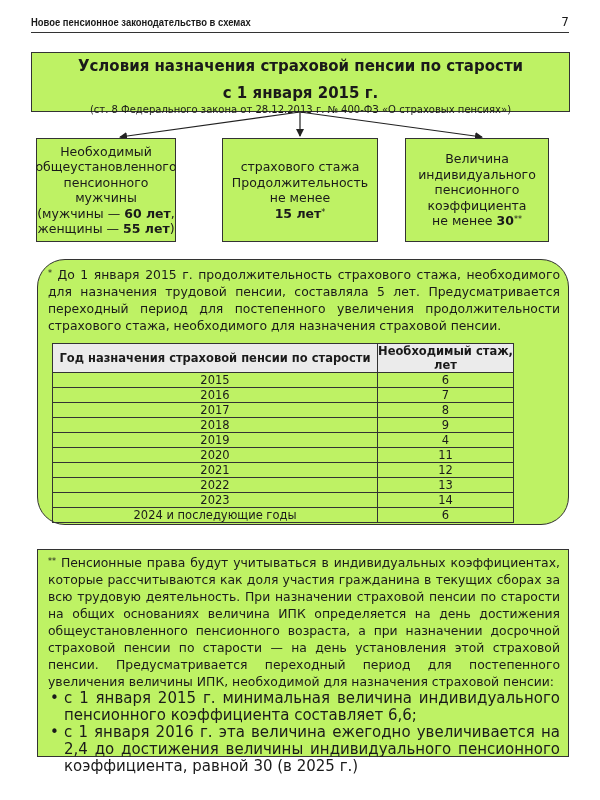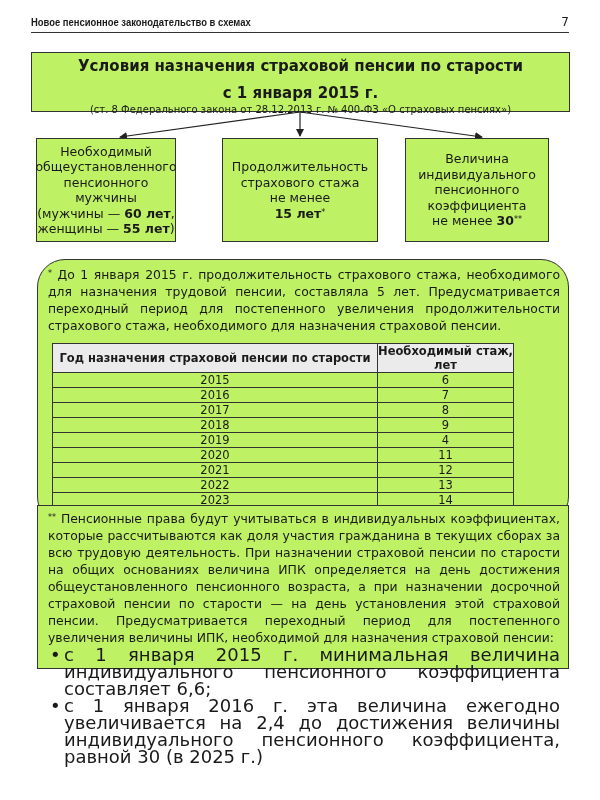--- a/index.html
+++ b/index.html
@@ -16,23 +16,23 @@
   .cb2 { left:222px; width:156px; }
   .cb3 { left:405px; width:144px; }
   b { font-weight:bold; }
   sup { font-size:8px; vertical-align:top; position:relative; top:-1px; }
   .note1 { left:37px; top:259px; width:532px; height:266px; padding:6px 8px 0 10px;border-radius:28px; }
   .note-text { font-size:12.4px; line-height:17px; text-align:justify; }
   table { border-collapse:collapse; width:462px; margin:9px 0 0 4px; font-size:11.5px; }
   td, th { border:1px solid #333; text-align:center; padding:0; height:14px; line-height:14px; }
   th { background:#ebebeb; font-weight:bold; height:17px; font-size:11.5px;text-align:center; }
   th.c1, td.c1 { width:324px; }
-  .note2 { left:37px; top:505px; width:532px; height:164px; padding:4px 8px 0 10px; }
+  .note2 { left:37px; top:549px; width:532px; height:208px; padding:4px 8px 0 10px; }
   ul { list-style:none; margin:0; padding:0; }
-  li { position:relative; padding-left:16px; font-size:18px; line-height:17px; text-align:justify; }
+  li { position:relative; padding-left:16px; font-size:15px; line-height:17px; text-align:justify; }
   li::before { content:"•"; position:absolute; left:2px; top:0; }
   svg.arrows { position:absolute; left:0; top:0; }
 </style>
 </head>
 <body>
 
 <div class="hdr">
   <span class="hdr-title">Новое пенсионное законодательство в схемах</span>
   <span class="hdr-page">7</span>
 </div>
@@ -60,22 +60,22 @@
     <div>общеустановленного</div>
     <div>пенсионного</div>
     <div>мужчины</div>
     <div><span>(мужчины — </span><b>60 лет</b><span>,</span></div>
     <div><span>женщины — </span><b>55 лет</b><span>)</span></div>
   </div>
 </div>
 
 <div class="box cbox cb2">
   <div>
+    <div>страхового стажа</div>
     <div>Продолжительность</div>
-    <div>страхового стажа</div>
     <div>не менее</div>
     <div><b>15 лет</b><sup>*</sup></div>
   </div>
 </div>
 
 <div class="box cbox cb3">
   <div>
     <div>Величина</div>
     <div>индивидуального</div>
     <div>пенсионного</div>

